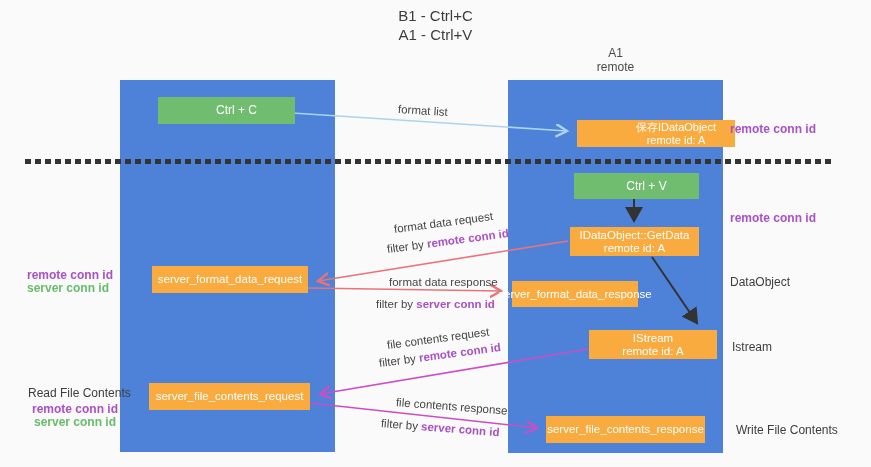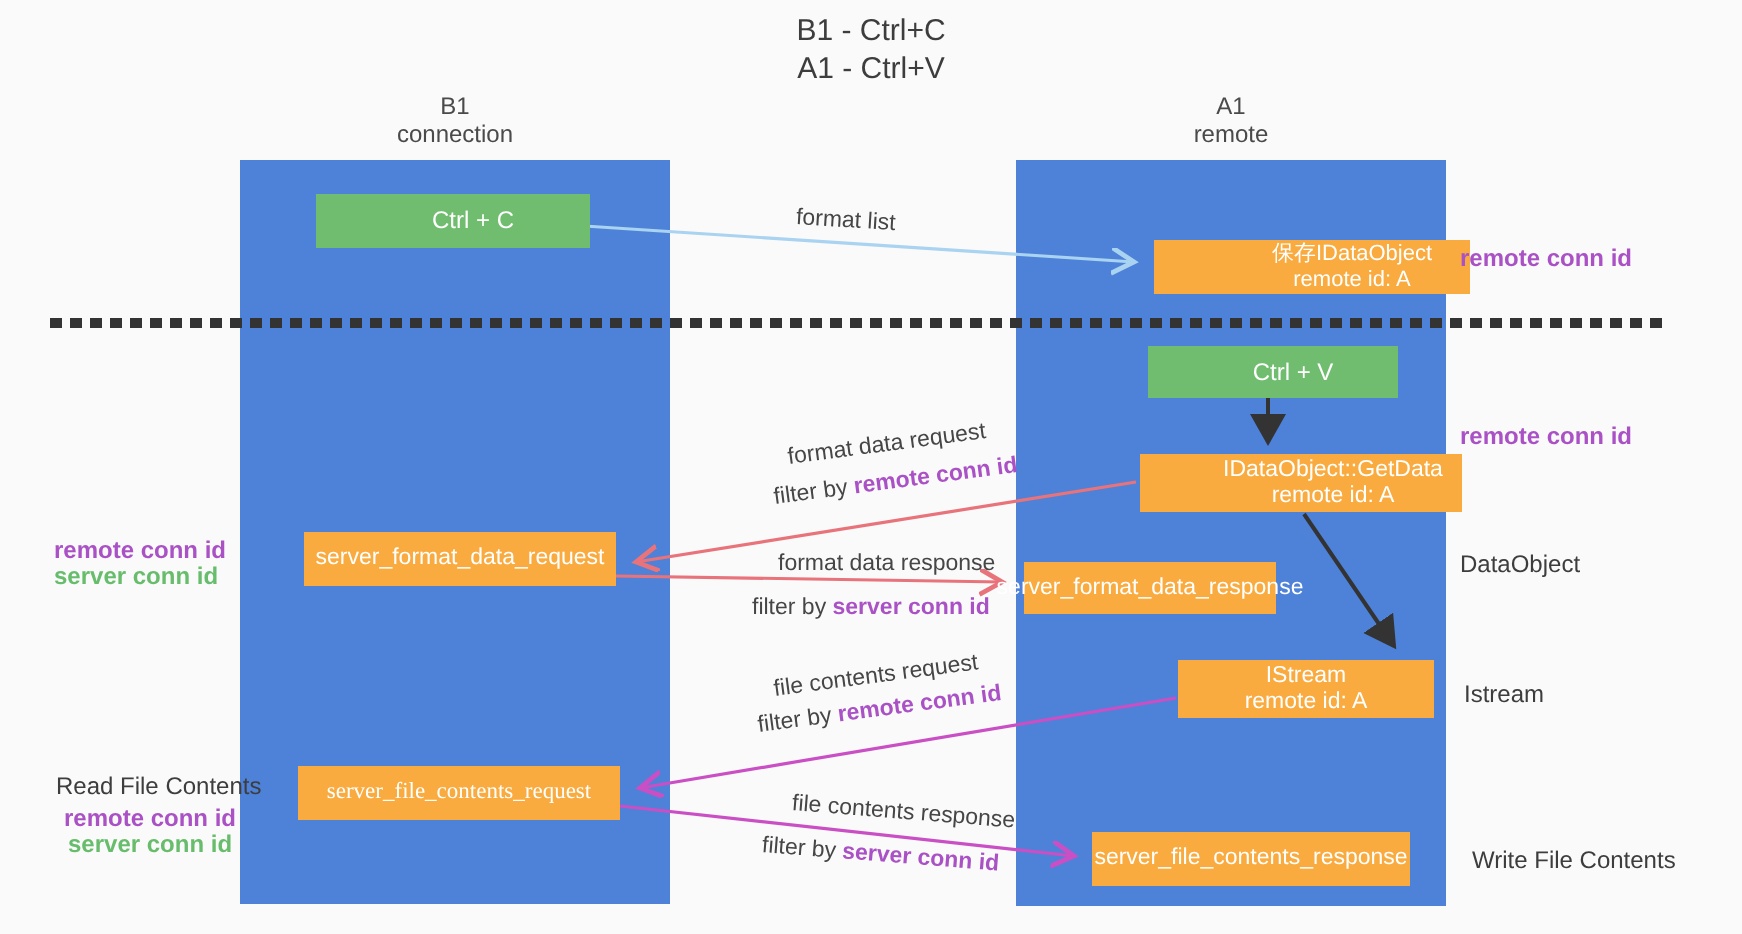--- a/index.html
+++ b/index.html
@@ -41,24 +41,20 @@
 </head>
 <body>
 
 <div id="stage">
 
   <div class="abs title">
     <div>B1 - Ctrl+C</div>
     <div>A1 - Ctrl+V</div>
   </div>
 
-  <div class="abs col-label" style="left:120px;">
-    <div>B1</div>
-    <div>connection</div>
-  </div>
   <div class="abs col-label" style="left:508px;">
     <div>A1</div>
     <div>remote</div>
   </div>
 
   <div class="abs column" style="left:120px; height:372px;"></div>
   <div class="abs column" style="left:508px; height:373px;"></div>
 
   <div class="abs dashed-line" style="left:25px; top:159px; width:807px;"></div>
 
@@ -92,39 +88,39 @@
 
   <div class="abs node orange" style="left:577px; top:120px; width:118px; height:27px; font-size:11px;padding-left:40px;">
     <div>保存IDataObject</div>
     <div>remote id: A</div>
   </div>
 
   <div class="abs node green" style="left:574px; top:173px; width:105px; height:26px;">
     <div>Ctrl + V</div>
   </div>
 
-  <div class="abs node orange" style="left:570px; top:227px; width:129px; height:29px;padding-left:32px;">
+  <div class="abs node orange" style="left:570px; top:227px; width:129px; height:29px;">
     <div>IDataObject::GetData</div>
     <div>remote id: A</div>
   </div>
 
   <div class="abs node orange" style="left:152px; top:266px; width:156px; height:27px;">
     <div>server_format_data_request</div>
   </div>
 
   <div class="abs node orange" style="left:512px; top:281px; width:126px; height:26px;">
     <div>server_format_data_response</div>
   </div>
 
   <div class="abs node orange" style="left:589px; top:330px; width:128px; height:29px;">
     <div>IStream</div>
     <div>remote id: A</div>
   </div>
 
-  <div class="abs node orange" style="left:149px; top:383px; width:161px; height:27px;font-family:Liberation Serif, serif;">
+  <div class="abs node orange" style="left:149px; top:383px; width:161px; height:27px;">
     <div>server_file_contents_request</div>
   </div>
 
   <div class="abs node orange" style="left:546px; top:416px; width:159px; height:27px;">
     <div>server_file_contents_response</div>
   </div>
 
   <div class="abs arrow-label" style="left:398px; top:103px; transform:rotate(3.5deg);">format list</div>
 
   <div class="abs arrow-label" style="left:394px; top:223px; transform:rotate(-7.5deg);">format data request</div>

